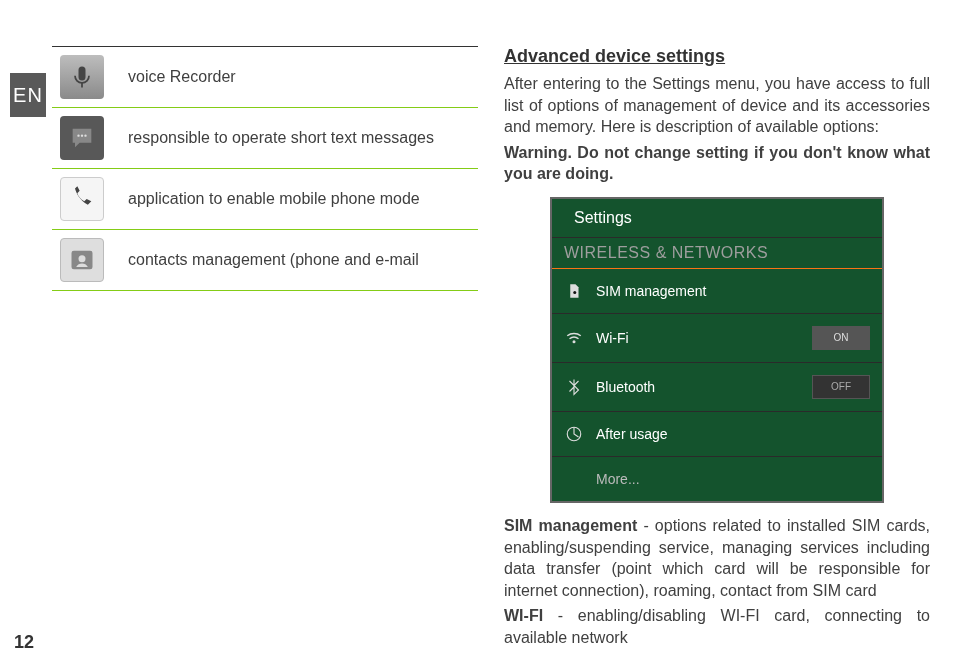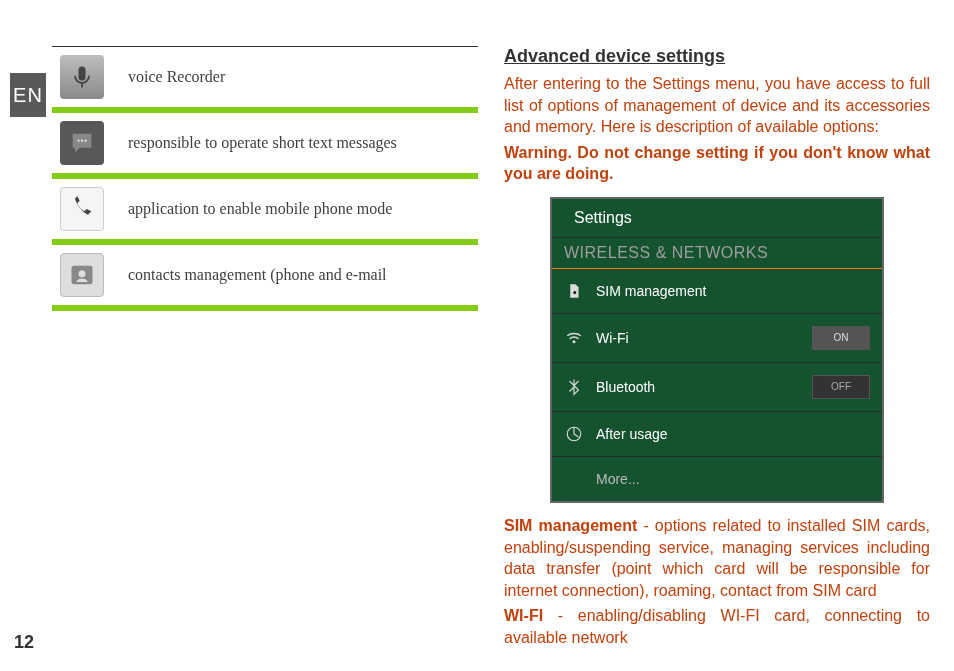--- a/index.html
+++ b/index.html
@@ -3,31 +3,31 @@
 <meta charset="utf-8">
 <style>
   html,body{margin:0;padding:0;background:#fff;font-family:"Segoe UI",Arial,sans-serif;color:#3f3f3f;}
   .page{width:954px;height:671px;position:relative;}
   .lang-tab{position:absolute;left:10px;top:46px;width:36px;height:44px;background:#595959;color:#fff;font-size:20px;font-weight:500;display:flex;align-items:center;justify-content:center;letter-spacing:1px;margin-top:27px;}
   .page-number{position:absolute;left:14px;bottom:18px;font-weight:700;font-size:18px;color:#333;}
   .columns{display:flex;gap:26px;padding:46px 24px 0 52px;height:100%;box-sizing:border-box;}
   .col{flex:1;min-width:0;}
   
   .app-table{width:100%;border-collapse:collapse;}
-  .app-table td{border-top:1px solid #333;border-bottom:6px solid #84cc16;padding:12px 6px;font-size:16px;vertical-align:middle;color:#3f3f3f;font-family:Liberation Serif, serif;}
+  .app-table td{border-top:1px solid #333;border-bottom:1px solid #84cc16;padding:12px 6px;font-size:16px;vertical-align:middle;color:#3f3f3f;}
   .app-table td.icon-cell{width:54px;padding:8px;}
   .app-icon{width:44px;height:44px;border-radius:4px;display:flex;align-items:center;justify-content:center;}
   .app-icon svg{width:28px;height:28px;}
   .icon-recorder{background:linear-gradient(#bdbdbd,#8a8a8a);}
   .icon-sms{background:#585858;}
   .icon-phone{background:#f5f5f5;border:1px solid #ccc;box-sizing:border-box;}
   .icon-contacts{background:#dedede;border:1px solid #bbb;box-sizing:border-box;}
   
   .section-title{font-weight:700;font-size:18px;text-decoration:underline;margin:0 0 6px 0;color:#333;}
-  .body-text{font-size:16px;line-height:1.35;text-align:justify;color:#c2410c;margin:0 0 4px 0;}
+  .body-text{font-size:16px;line-height:1.35;text-align:justify;color:#404040;margin:0 0 4px 0;}
   .warning{font-weight:700;}
   .settings-shot{margin:12px auto;width:330px;background:#14532d;color:#fff;border:2px solid #666;font-size:14px;}
   .settings-header{padding:10px 12px;border-bottom:1px solid #2a2a2a;display:flex;align-items:center;gap:10px;font-size:16px;}
   .settings-section-label{padding:6px 12px;color:#9e9e9e;font-size:16px;letter-spacing:0.5px;border-bottom:1px solid #f97316;}
   .settings-row{padding:12px 12px;border-bottom:1px solid #2a2a2a;display:flex;align-items:center;gap:12px;}
   .settings-row .row-icon{width:20px;height:20px;display:flex;align-items:center;justify-content:center;}
   .settings-row .row-icon svg{width:18px;height:18px;fill:#ddd;}
   .settings-row .row-label{flex:1;}
   .toggle{width:56px;height:22px;background:#333;color:#aaa;font-size:10px;display:flex;align-items:center;justify-content:center;border:1px solid #555;}
   .toggle.on{background:#555;color:#ddd;}

